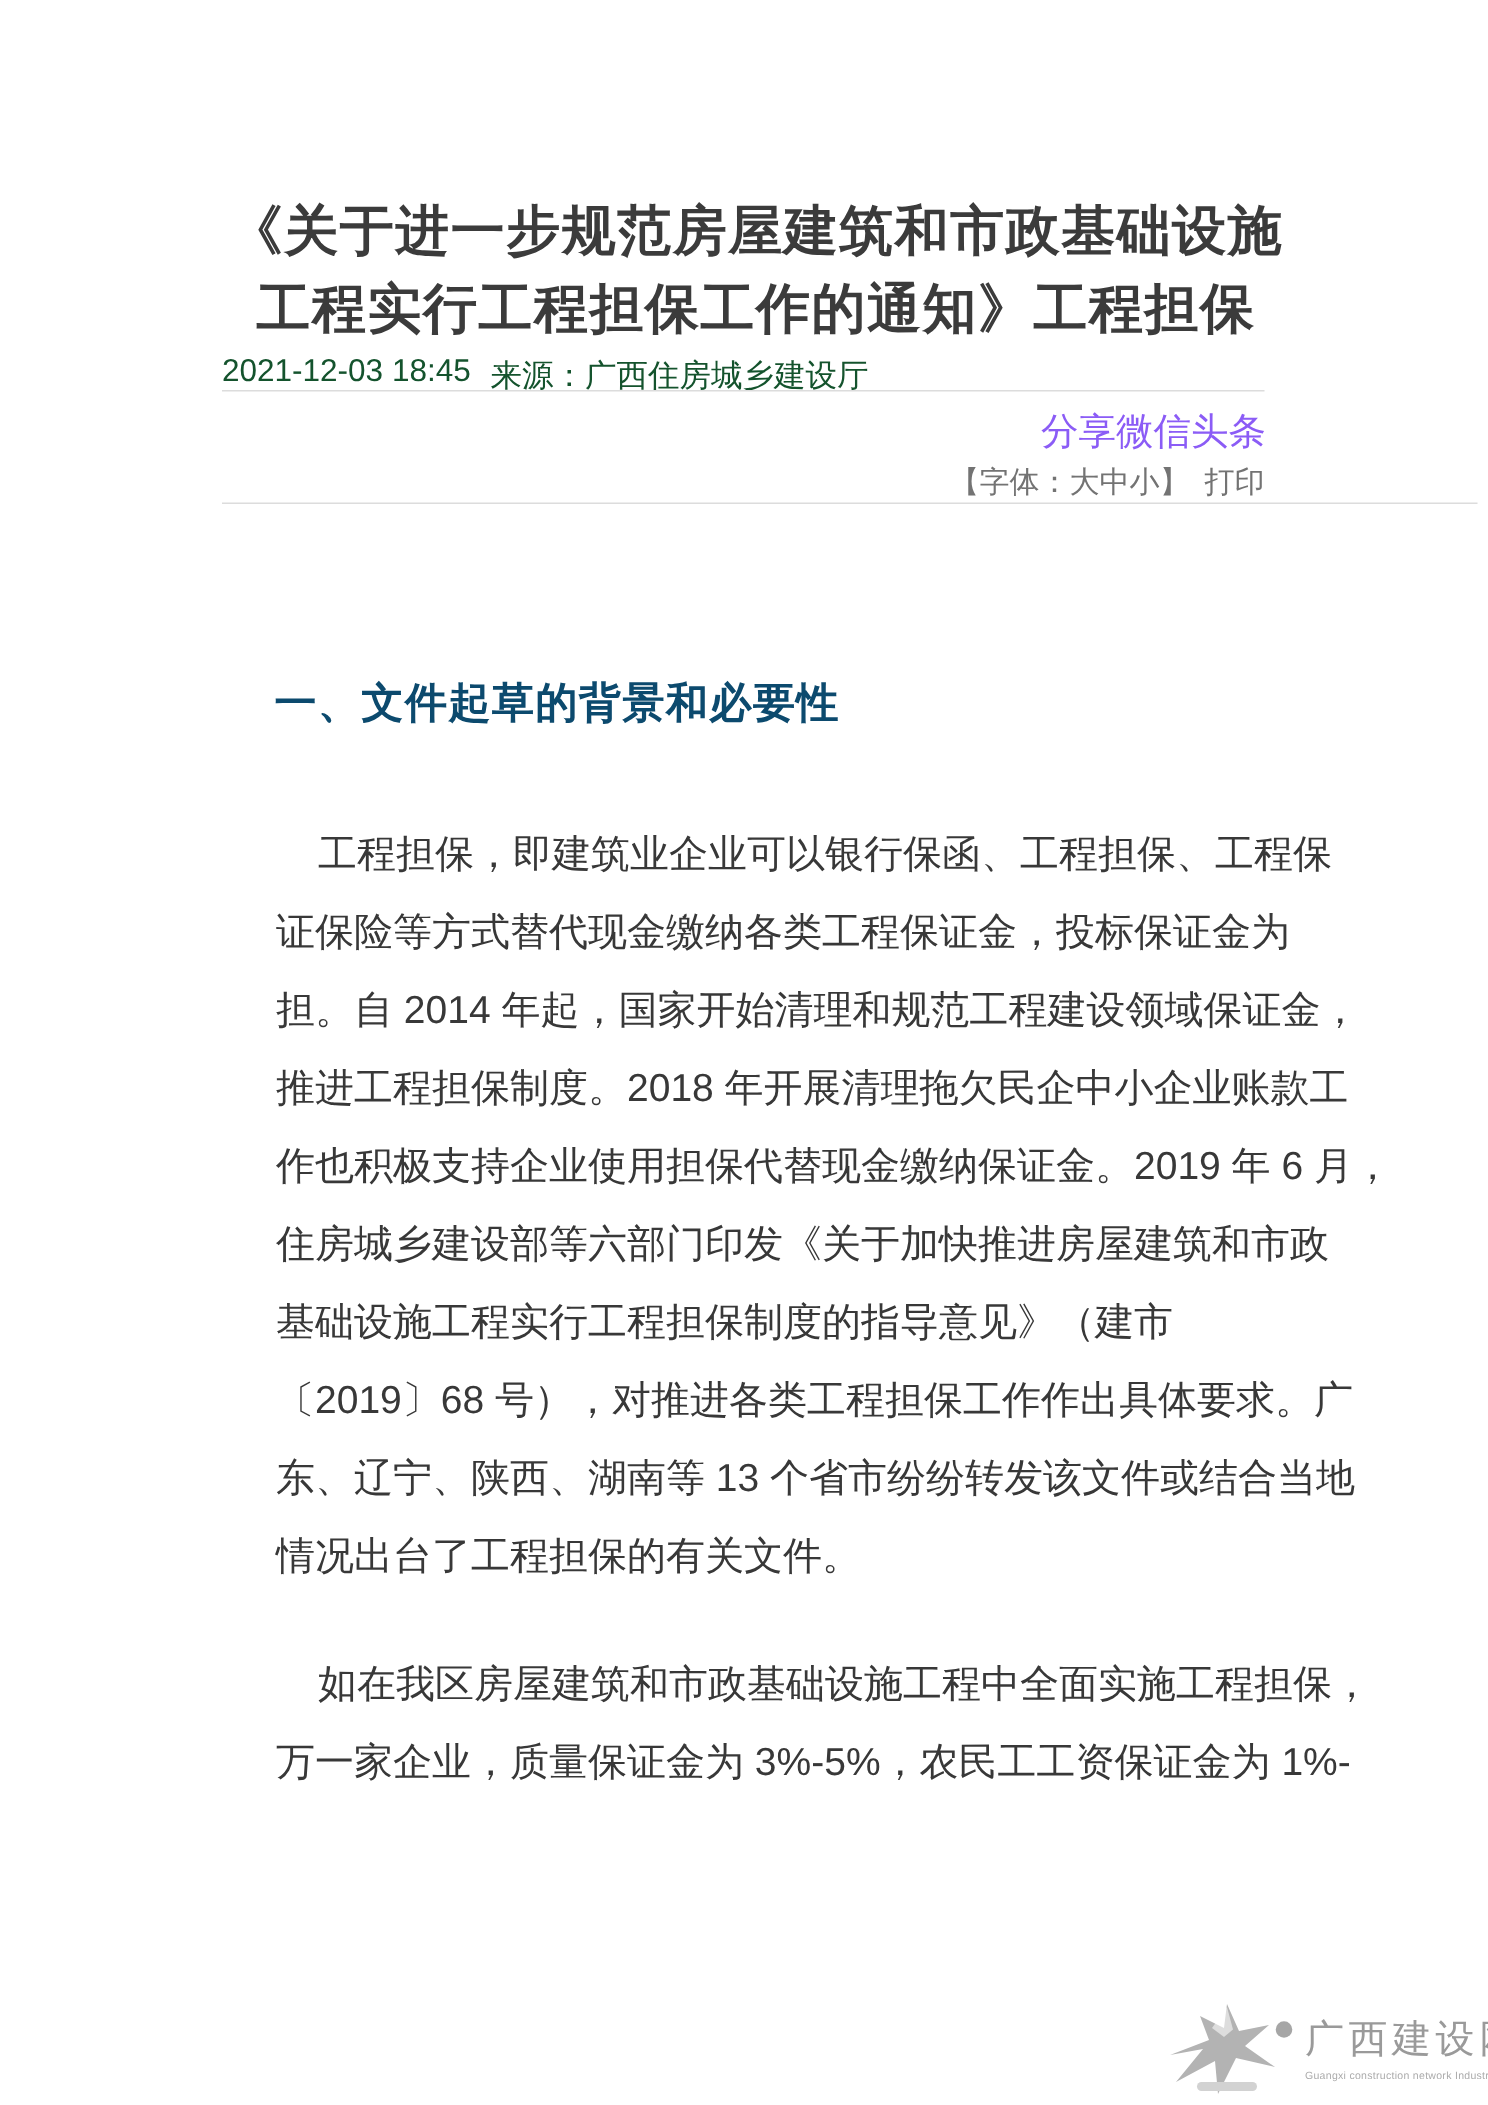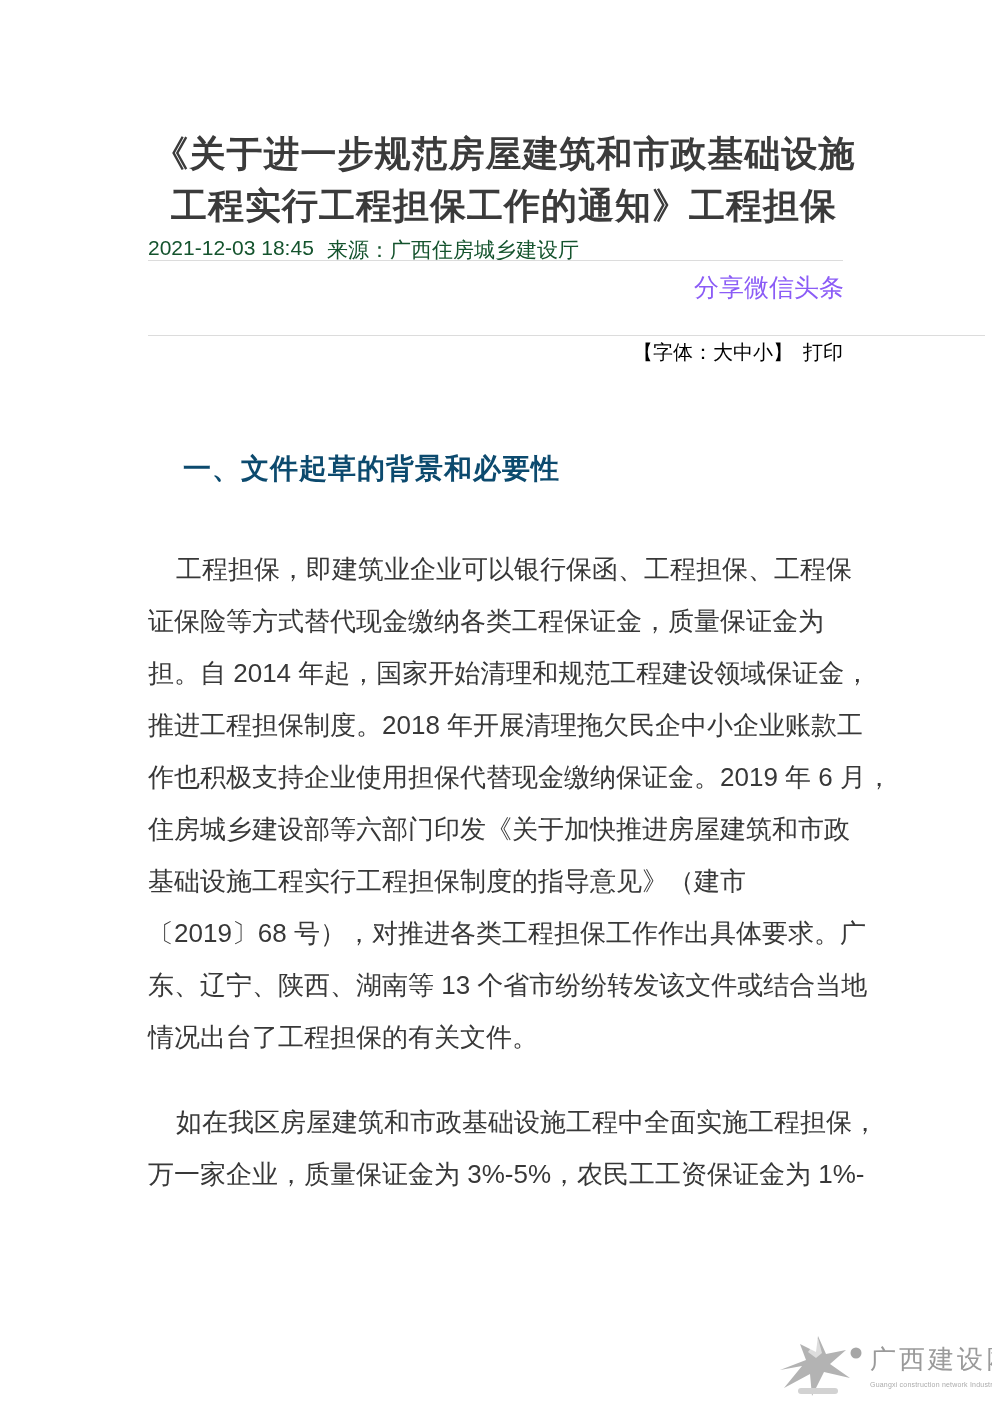--- a/index.html
+++ b/index.html
@@ -27,34 +27,34 @@
   .meta-row .source { position: absolute; left: 179px; top: 0; }
   .divider { position: absolute; left: 0; border-top: 1px solid #dcdcdc; height: 0; }
   .divider-1 { top: 260px; width: 695px; }
   .divider-2 { top: 335px; width: 837px; }
   .share-row {
     position: absolute; top: 271px; right: 16px;
     font-size: 25px; color: #8b5cf6;
   }
   .font-row {
     position: absolute; top: 308px; right: 17px;
-    font-size: 20px; color: #000000; margin-top: 31px;
+    font-size: 20px; color: #737373;
   }
   .font-row .size-btn { cursor: pointer; }
   .font-row .print-btn { margin-left: 10px; cursor: pointer; }
   .section-heading {
     position: absolute; top: 450px; left: 35px;
     font-size: 28px; font-weight: 700; color: #0c4a6e;
     letter-spacing: 1px;
   }
   .paragraph {
     position: absolute; left: 0; width: 730px;
     font-size: 26px; color: #383838;
   }
-  .paragraph .line { height: 52px; line-height: 52px; white-space: nowrap; }
+  .paragraph .line { height: 52px; line-height: 52px; white-space: nowrap; margin-left: 36px; }
   .paragraph .line.first { text-indent: 28px; }
   .para-1 { top: 543px; }
   .para-2 { top: 1096px; }
   .watermark {
     position: absolute; left: 772px; top: 1334px;
     width: 216px; height: 66px;
   }
   .watermark .star-wrap { position: absolute; left: 0; top: 2px; width: 100px; height: 62px; }
   .watermark .wm-text { position: absolute; left: 98px; top: 8px; width: 118px; }
   .watermark .wm-cn {
@@ -88,21 +88,21 @@
   <div class="font-row">
     <span>【字体：</span><span class="size-btn">大</span><span class="size-btn">中</span><span class="size-btn">小</span><span>】</span><span class="print-btn">打印</span>
   </div>
 
   <div class="divider divider-2"></div>
 
   <div class="section-heading">一、文件起草的背景和必要性</div>
 
   <div class="paragraph para-1">
     <div class="line first">工程担保，即建筑业企业可以银行保函、工程担保、工程保</div>
-    <div class="line">证保险等方式替代现金缴纳各类工程保证金，质量保证金为</div>
+    <div class="line">证保险等方式替代现金缴纳各类工程保证金，投标保证金为</div>
     <div class="line">担。自 2014 年起，国家开始清理和规范工程建设领域保证金，</div>
     <div class="line">推进工程担保制度。2018 年开展清理拖欠民企中小企业账款工</div>
     <div class="line">作也积极支持企业使用担保代替现金缴纳保证金。2019 年 6 月，</div>
     <div class="line">住房城乡建设部等六部门印发《关于加快推进房屋建筑和市政</div>
     <div class="line">基础设施工程实行工程担保制度的指导意见》（建市</div>
     <div class="line">〔2019〕68 号），对推进各类工程担保工作作出具体要求。广</div>
     <div class="line">东、辽宁、陕西、湖南等 13 个省市纷纷转发该文件或结合当地</div>
     <div class="line">情况出台了工程担保的有关文件。</div>
   </div>
 

